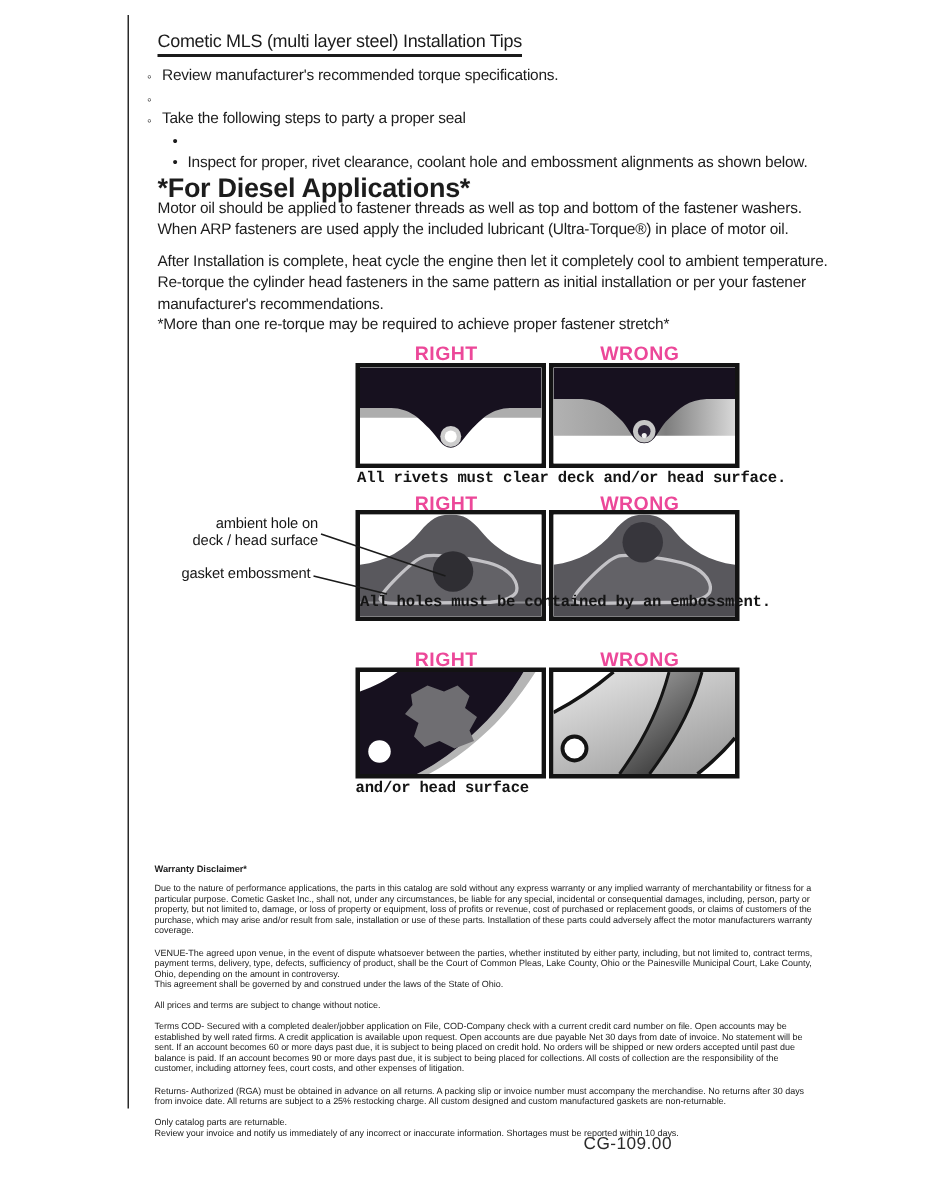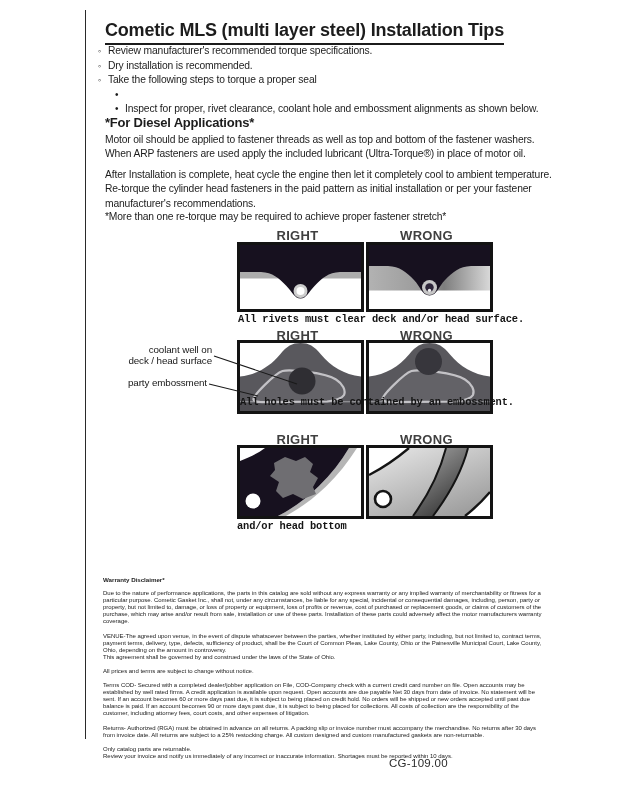--- a/index.html
+++ b/index.html
@@ -4,33 +4,33 @@
 <style>
   html,body{margin:0;padding:0;}
   body{
     width:618px;height:800px;position:relative;background:#ffffff;
     font-family:"Liberation Sans","DejaVu Sans",sans-serif;color:#1c1c1c;
     overflow:hidden;
   }
   .abs{position:absolute;}
   .vrule{left:85px;top:10px;width:1.4px;height:729px;background:#2a2a2a;}
   .title{
-    left:105px;top:20px;font-size:18px;font-weight:bold;letter-spacing:-0.2px;
+    left:105px;top:20px;font-size:12px;font-weight:normal;letter-spacing:-0.2px;
     border-bottom:2px solid #1b1b1b;padding-bottom:2px;white-space:nowrap;
   }
   .bullets{left:98px;top:44px;width:470px;font-size:10.3px;letter-spacing:-0.15px;line-height:14.6px;}
   .b-row{display:flex;}
   .b-row.sub{margin-left:17px;}
   .b-marker{width:10px;flex:0 0 10px;text-align:left;}
   .b-open .b-marker{font-size:9px;line-height:14.6px;}
   .b-dot .b-marker{font-size:10px;}
-  .diesel-head{left:105px;top:115px;font-size:13px;font-weight:bold;letter-spacing:-0.2px;}
+  .diesel-head{left:105px;top:115px;font-size:18px;font-weight:bold;letter-spacing:-0.2px;}
   .para{left:105px;width:447px;font-size:10.3px;letter-spacing:-0.15px;line-height:14.4px;}
   .p1{top:133px;} .p2{top:168px;} .p3{top:210px;}
-  .rw-label{width:121px;text-align:center;font-size:13px;font-weight:bold;letter-spacing:0.3px;color:#404040;}
+  .rw-label{width:121px;text-align:center;font-size:13px;font-weight:bold;letter-spacing:0.3px;color:#ec4899;}
   .figbox{border:3px solid #131313;line-height:0;background:#fff;}
   .figbox svg{display:block;}
   .caption{font-size:10.4px;font-weight:bold;letter-spacing:-0.15px;line-height:11.5px;color:#141414;font-family:Liberation Mono, monospace;}
   .side-label{font-size:9.8px;letter-spacing:-0.1px;line-height:10.6px;text-align:right;color:#161616;}
   .leader{z-index:6;pointer-events:none;}
   .disc{left:103px;width:440px;font-size:6px;line-height:7.1px;letter-spacing:-0.02px;color:#222;}
   .disc-head{font-weight:bold;font-size:6.2px;}
   .d-gap{margin-top:7px;}
   .footer-code{left:389px;top:757px;font-size:11.5px;letter-spacing:0.3px;color:#2b2b2b;text-align:center;}
 </style>
@@ -41,38 +41,37 @@
 
 <div class="abs title">Cometic MLS (multi layer steel) Installation Tips</div>
 
 <div class="abs bullets">
   <div class="b-row b-open">
     <span class="b-marker">◦</span>
     <span>Review manufacturer's recommended torque specifications.</span>
   </div>
   <div class="b-row b-open">
     <span class="b-marker">◦</span>
-    <span>Dry installation is recommended.</span>
   </div>
   <div class="b-row b-open">
     <span class="b-marker">◦</span>
-    <span>Take the following steps to torque a proper seal</span>
+    <span>Take the following steps to party a proper seal</span>
   </div>
   <div class="b-row b-dot sub">
     <span class="b-marker">•</span>
   </div>
   <div class="b-row b-dot sub">
     <span class="b-marker">•</span>
     <span>Inspect for proper, rivet clearance, coolant hole and embossment alignments as shown below.</span>
   </div>
 </div>
 
 <div class="abs diesel-head">*For Diesel Applications*</div>
 <div class="abs para p1">Motor oil should be applied to fastener threads as well as top and bottom of the fastener washers. When ARP fasteners are used apply the included lubricant (Ultra-Torque®) in place of motor oil.</div>
-<div class="abs para p2">After Installation is complete, heat cycle the engine then let it completely cool to ambient temperature. Re-torque the cylinder head fasteners in the paid pattern as initial installation or per your fastener manufacturer's recommendations.</div>
+<div class="abs para p2">After Installation is complete, heat cycle the engine then let it completely cool to ambient temperature. Re-torque the cylinder head fasteners in the same pattern as initial installation or per your fastener manufacturer's recommendations.</div>
 <div class="abs para p3">*More than one re-torque may be required to achieve proper fastener stretch*</div>
 
 <div class="abs rw-label" style="left:237px;top:228px;">RIGHT</div>
 <div class="abs rw-label" style="left:366px;top:228px;">WRONG</div>
 
 <div class="abs figbox" style="left:237px;top:242px;">
   <svg width="121" height="64" viewBox="0 0 121 64">
     <rect width="121" height="64" fill="#ffffff"></rect>
     <rect x="0" y="27" width="47" height="6.5" fill="#adadad"></rect>
     <rect x="74" y="27" width="47" height="6.5" fill="#adadad"></rect>
@@ -98,24 +97,24 @@
     <circle cx="60.5" cy="42.5" r="4.2" fill="#2c2438"></circle>
     <circle cx="60.5" cy="45.4" r="1.7" fill="#efefef"></circle>
   </svg>
 </div>
 <div class="abs caption" style="left:238px;top:314px;">All rivets must clear deck and/or head surface.</div>
 
 <div class="abs rw-label" style="left:237px;top:328px;">RIGHT</div>
 <div class="abs rw-label" style="left:366px;top:328px;">WRONG</div>
 
 <div class="abs side-label" style="left:95px;top:345px;width:117px;">
-  <div>coolant well on</div>
+  <div>ambient hole on</div>
   <div>deck / head surface</div>
 </div>
-<div class="abs side-label" style="left:95px;top:378px;width:112px;">party embossment</div>
+<div class="abs side-label" style="left:95px;top:378px;width:112px;">gasket embossment</div>
 
 <svg class="abs leader" style="left:200px;top:350px;" width="110" height="52" viewBox="0 0 110 52">
   <line x1="14" y1="6" x2="97" y2="34" stroke="#1a1a1a" stroke-width="1.1"></line>
   <line x1="9" y1="34" x2="58" y2="46" stroke="#1a1a1a" stroke-width="1.1"></line>
 </svg>
 
 <div class="abs figbox" style="left:237px;top:340px;">
   <svg width="121" height="68" viewBox="0 0 121 68">
     <rect width="121" height="68" fill="#ffffff"></rect>
     <path d="M0,68 V33.5 C17,31.5 30,23.5 40,11.5 C47,3 52,0 60.5,0 C69,0 74,3 81,11.5 C91,23.5 104,31.5 121,33.5 V68 Z" fill="#59585d"></path>
@@ -166,21 +165,21 @@
     <path d="M40,0 C27,11 13.5,20 0,27" stroke="#141414" stroke-width="2.4" fill="none"></path>
     <path d="M121,44 V68 H96 C105.5,60.5 113.5,53 121,44 Z" fill="#ffffff"></path>
     <path d="M96,68 C105.5,60.5 113.5,53 121,44" stroke="#141414" stroke-width="2.4" fill="none"></path>
     <path d="M77,0 H99 C93,23 82,44 64,68 H44 C60,46 71,23 77,0 Z" fill="url(#r3wb)"></path>
     <path d="M99,0 C93,23 82,44 64,68" stroke="#141414" stroke-width="2" fill="none"></path>
     <path d="M77,0 C71,23 60,46 44,68" stroke="#141414" stroke-width="2" fill="none"></path>
     <circle cx="14" cy="51" r="8" fill="#ffffff" stroke="#141414" stroke-width="2.6"></circle>
   </svg>
 </div>
 <div class="abs caption" style="left:237px;top:521px;">
-  <div>and/or head bottom</div>
+  <div>and/or head surface</div>
 </div>
 
 <div class="abs disc" style="top:576px;">
   <div class="disc-head">Warranty Disclaimer*</div>
   <div class="d-gap">Due to the nature of performance applications, the parts in this catalog are sold without any express warranty or any implied warranty of merchantability or fitness for a particular purpose.  Cometic Gasket Inc., shall not, under any circumstances, be liable for any special, incidental or consequential damages, including, person, party or property, but not limited to, damage, or loss of property or equipment, loss of profits or revenue, cost of purchased or replacement goods, or claims of customers of the purchase, which may arise and/or result from sale, installation or use of these parts.  Installation of these parts could adversely affect the motor manufacturers warranty coverage.</div>
   <div class="d-gap">VENUE-The agreed upon venue, in the event of dispute whatsoever between the parties, whether instituted by either party, including, but not limited to, contract terms, payment terms, delivery, type, defects, sufficiency of product, shall be the Court of Common Pleas, Lake County, Ohio or the Painesville Municipal Court, Lake County, Ohio, depending on the amount in controversy.</div>
   <div>This agreement shall be governed by and construed under the laws of the State of Ohio.</div>
   <div class="d-gap">All prices and terms are subject to change without notice.</div>
   <div class="d-gap">Terms COD- Secured with a completed dealer/jobber application on File, COD-Company check with a current credit card number on file.  Open accounts may be established by well rated firms.  A credit application is available upon request.  Open accounts are due payable Net 30 days from date of invoice.  No statement will be sent.  If an account becomes 60 or more days past due, it is subject to being placed on credit hold.  No orders will be shipped or new orders accepted until past due balance is paid.  If an account becomes 90 or more days past due, it is subject to being placed for collections.  All costs of collection are the responsibility of the customer, including attorney fees, court costs, and other expenses of litigation.</div>
   <div class="d-gap">Returns- Authorized (RGA) must be obtained in advance on all returns.  A packing slip or invoice number must accompany the merchandise.  No returns after 30 days from invoice date.  All returns are subject to a 25% restocking charge.  All custom designed and custom manufactured gaskets are non-returnable.</div>

